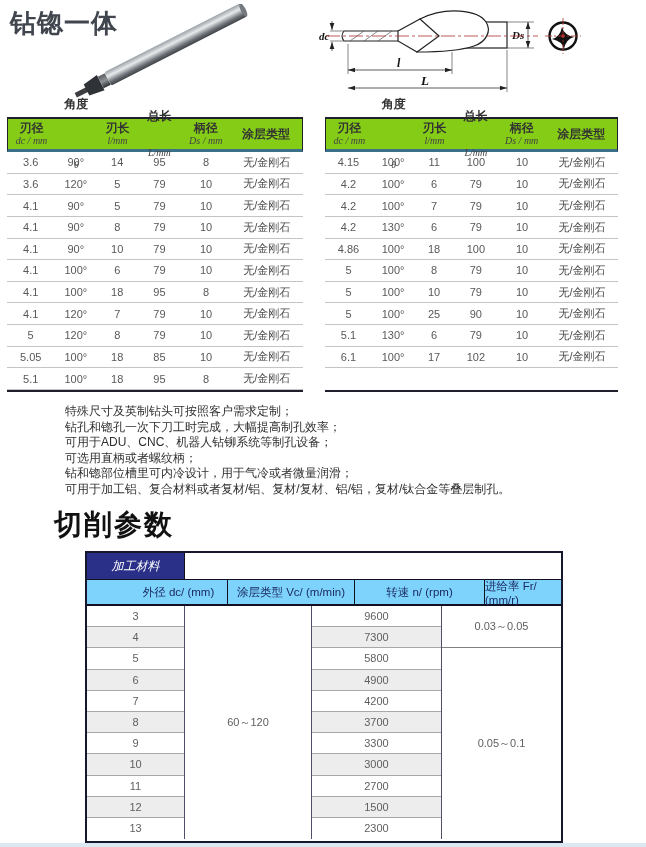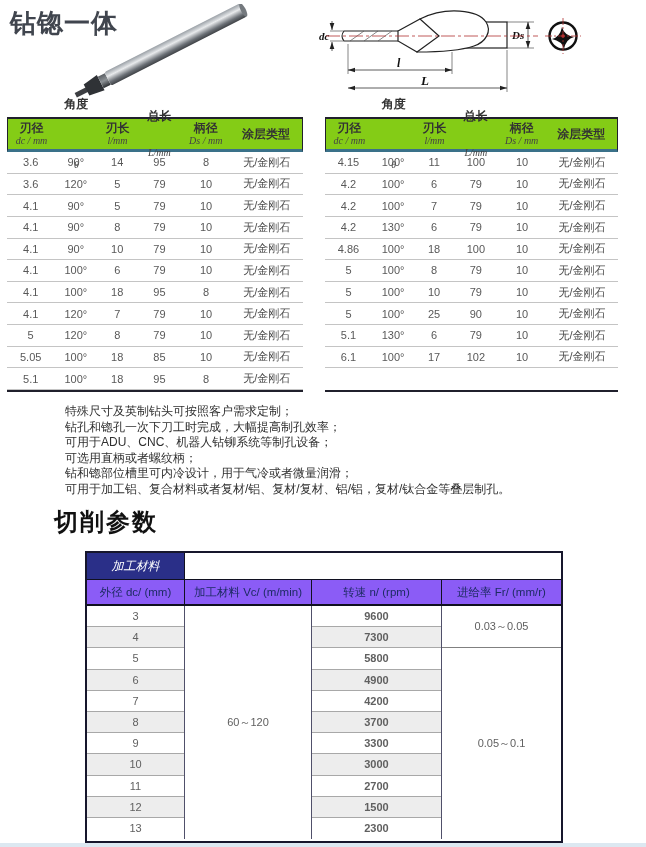--- a/index.html
+++ b/index.html
@@ -41,51 +41,51 @@
   .spec-head .hc:nth-child(5), .spec-row span:nth-child(5) { width:16.5%; }
   .spec-head .hc:nth-child(6), .spec-row span:nth-child(6) { width:24.5%; color:#4a4a4a; }
 
   
   .notes { position:absolute; left:38px; top:404px;margin-left:27px; }
   .notes p { font-size:12px; line-height:15.6px; color:#2f2f2f; }
 
   
   .cut-title {
     position:absolute; left:54px; top:506px;
-    font-size:24px; font-weight:bold; color:#111; letter-spacing:2px;
+    font-size:28px; font-weight:bold; color:#111; letter-spacing:2px;
   }
   .cut-table {
     position:absolute; left:85px; top:551px; width:478px; height:292px;
     border:2px solid #16162c; background:#fff;
   }
   .ct-h1 { display:flex; height:26px;font-style:italic; }
   .ct-h1 .m-label {
     width:98px; background:#2a2f88; color:#fff; font-size:12px;
     display:flex; align-items:center; justify-content:center;
     border-right:1px solid #101020;
   }
   .ct-h1 .m-value {
     flex:1; color:#fff; font-size:12px;
     background:linear-gradient(90deg,#262b80 0%,#13968f 58%,#2f9fdf 100%);
     display:flex; align-items:center; justify-content:center;
   }
-  .ct-h2 { display:flex; height:27px; background:#8b5cf6; border-top:1px solid #101020; border-bottom:2px solid #101020; }
+  .ct-h2 { display:flex; height:27px; background:#7dd3fc; border-top:1px solid #101020; border-bottom:2px solid #101020;padding-left:43px; }
   .ct-h2 .hcell {
     display:flex; align-items:center; justify-content:center;
     font-size:11.5px; color:#1d2b63; border-right:1px solid #101020;
   }
   .ct-h2 .hcell:nth-child(1){ width:98px; }
   .ct-h2 .hcell:nth-child(2){ width:127px; }
   .ct-h2 .hcell:nth-child(3){ width:130px; }
   .ct-h2 .hcell:nth-child(4){ flex:1; border-right:none; }
   .ct-body { display:flex; height:233px; }
   .ct-col { display:flex; flex-direction:column; }
   .col-dia { width:98px;  border-right:1px solid #50506a; }
   .col-vc  { width:127px; border-right:1px solid #50506a; }
-  .col-rpm { width:130px; border-right:1px solid #50506a;font-weight:bold; }
+  .col-rpm { width:130px; border-right:1px solid #50506a; }
   .col-fr  { flex:1; }
   .ct-cell {
     height:21.2px; display:flex; align-items:center; justify-content:center;
     font-size:11px; color:#606060; border-bottom:1px solid #a8a8a8; background:#fff;
   }
   .col-dia .ct-cell:nth-child(even), .col-rpm .ct-cell:nth-child(even) { background:#ededed; }
   .col-dia .ct-cell:last-child, .col-rpm .ct-cell:last-child { border-bottom:none; }
   .merged { display:flex; align-items:center; justify-content:center; font-size:11px; color:#606060; }
   .vc-cell { height:100%; }
   .fr-a { height:42.4px; border-bottom:1px solid #808080; }
@@ -413,21 +413,21 @@
 
 <div class="cut-title">切削参数</div>
 
 <div class="cut-table">
   <div class="ct-h1">
     <div class="m-label">加工材料</div>
   </div>
   <div class="ct-h2">
 
   <div class="hcell">外径 dc/ (mm)</div>
-      <div class="hcell">加工材料 Vc/ (m/min)</div>
+      <div class="hcell">涂层类型 Vc/ (m/min)</div>
       <div class="hcell">转速 n/ (rpm)</div>
       <div class="hcell">进给率 Fr/ (mm/r)</div>
     </div>
   <div class="ct-body">
     <div class="ct-col col-dia">
 
     <div class="ct-cell">3</div>
         <div class="ct-cell">4</div>
         <div class="ct-cell">5</div>
         <div class="ct-cell">6</div>

